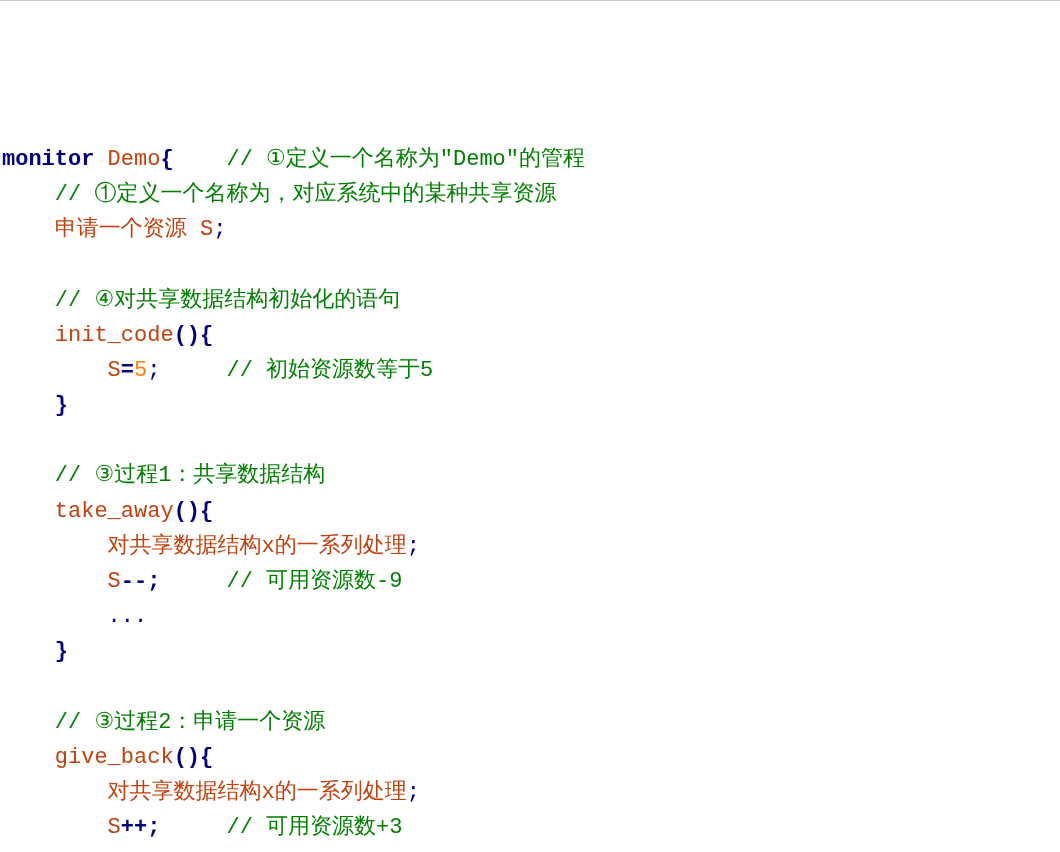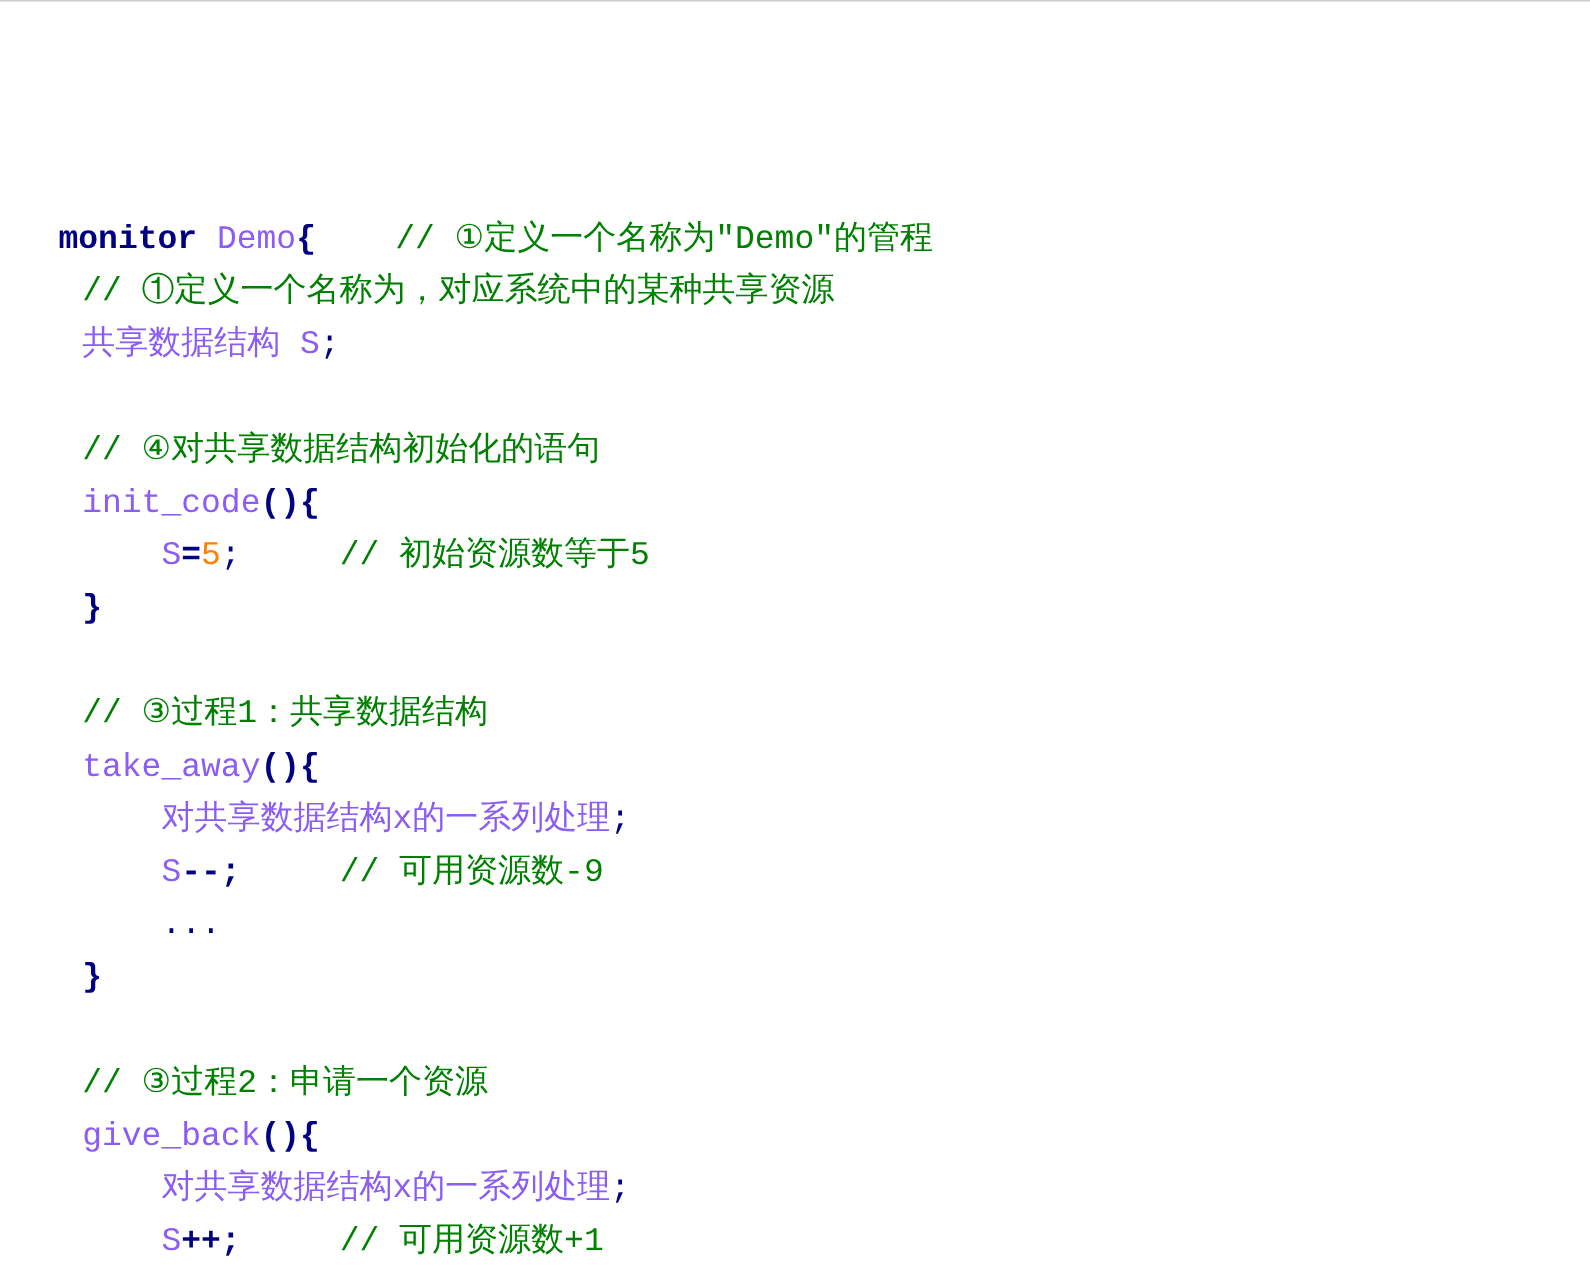--- a/index.html
+++ b/index.html
@@ -9,50 +9,50 @@
     font-family: "Consolas", "Courier New", monospace;
     font-size: 22px;
     line-height: 1.6;
     color: #000080;
     white-space: pre;
     border-top: 1px solid #ccc;
   }
   .code-container {
     padding: 0 2px;
   }
-  .kw { color: #000080; font-weight: bold; margin-left: 37px; }
-  .id { color: #8b5cf6; }
+  .kw { color: #000080; font-weight: bold; }
+  .id { color: #c2410c; }
   .cm { color: #008000; }
   .num { color: #ff8000; }
   .punc { color: #000080; }
   .op { color: #000080; font-weight: bold; }
 </style>
 </head>
 <body>
 
 
 
 <div class="code-container"><span class="kw">monitor</span><span class="id"> Demo</span><span class="op">{</span><span class="cm">    // ①定义一个名称为"Demo"的管程</span>
 <span class="cm">    // ①定义一个名称为，对应系统中的某种共享资源</span>
-<span class="id">    共享数据结构 S</span><span class="punc">;</span>
+<span class="id">    申请一个资源 S</span><span class="punc">;</span>
 <span></span>
 <span class="cm">    // ④对共享数据结构初始化的语句</span>
 <span class="id">    init_code</span><span class="op">()</span><span class="op">{</span>
 <span class="id">        S</span><span class="op">=</span><span class="num">5</span><span class="punc">;</span><span class="cm">     // 初始资源数等于5</span>
 <span class="op">    }</span>
 <span></span>
 <span class="cm">    // ③过程1：共享数据结构</span>
 <span class="id">    take_away</span><span class="op">()</span><span class="op">{</span>
 <span class="id">        对共享数据结构x的一系列处理</span><span class="punc">;</span>
 <span class="id">        S</span><span class="op">--;</span><span class="cm">     // 可用资源数-9</span>
 <span class="punc">        ...</span>
 <span class="op">    }</span>
 <span></span>
 <span class="cm">    // ③过程2：申请一个资源</span>
 <span class="id">    give_back</span><span class="op">()</span><span class="op">{</span>
 <span class="id">        对共享数据结构x的一系列处理</span><span class="punc">;</span>
-<span class="id">        S</span><span class="op">++;</span><span class="cm">     // 可用资源数+1</span>
+<span class="id">        S</span><span class="op">++;</span><span class="cm">     // 可用资源数+3</span>
 <span class="punc">        ...</span>
 
 </div>
 
 
 
 
 </body></html>

